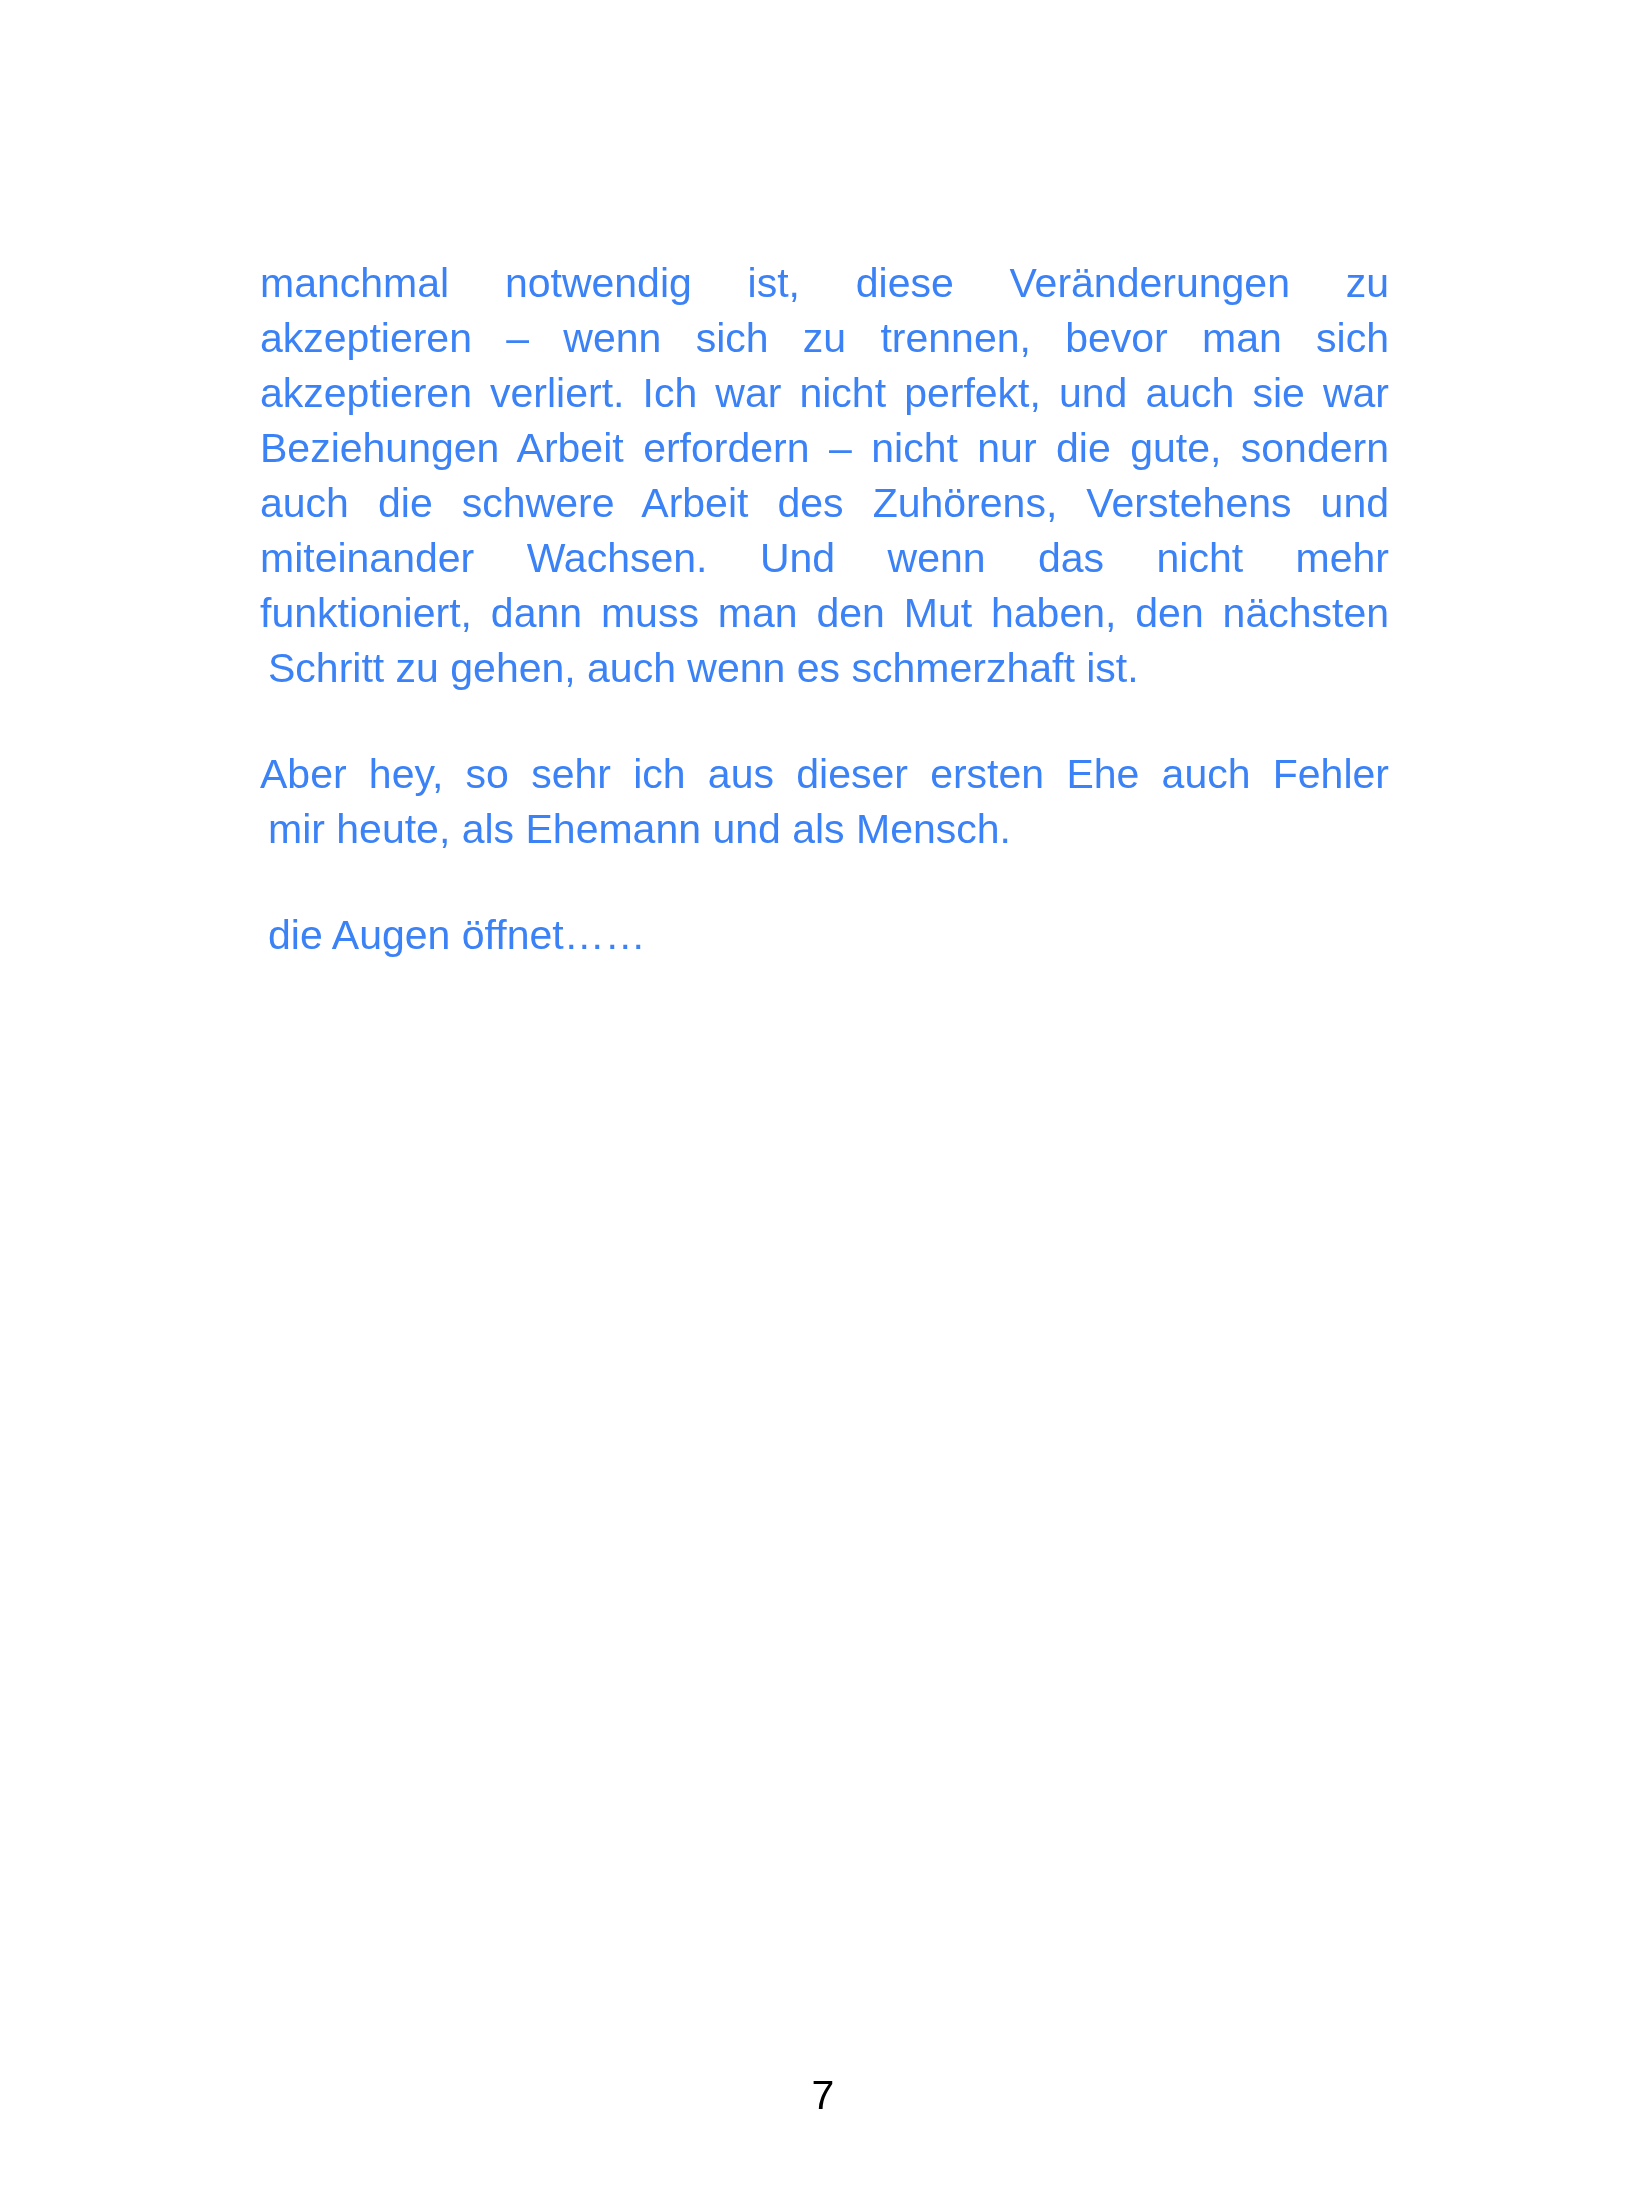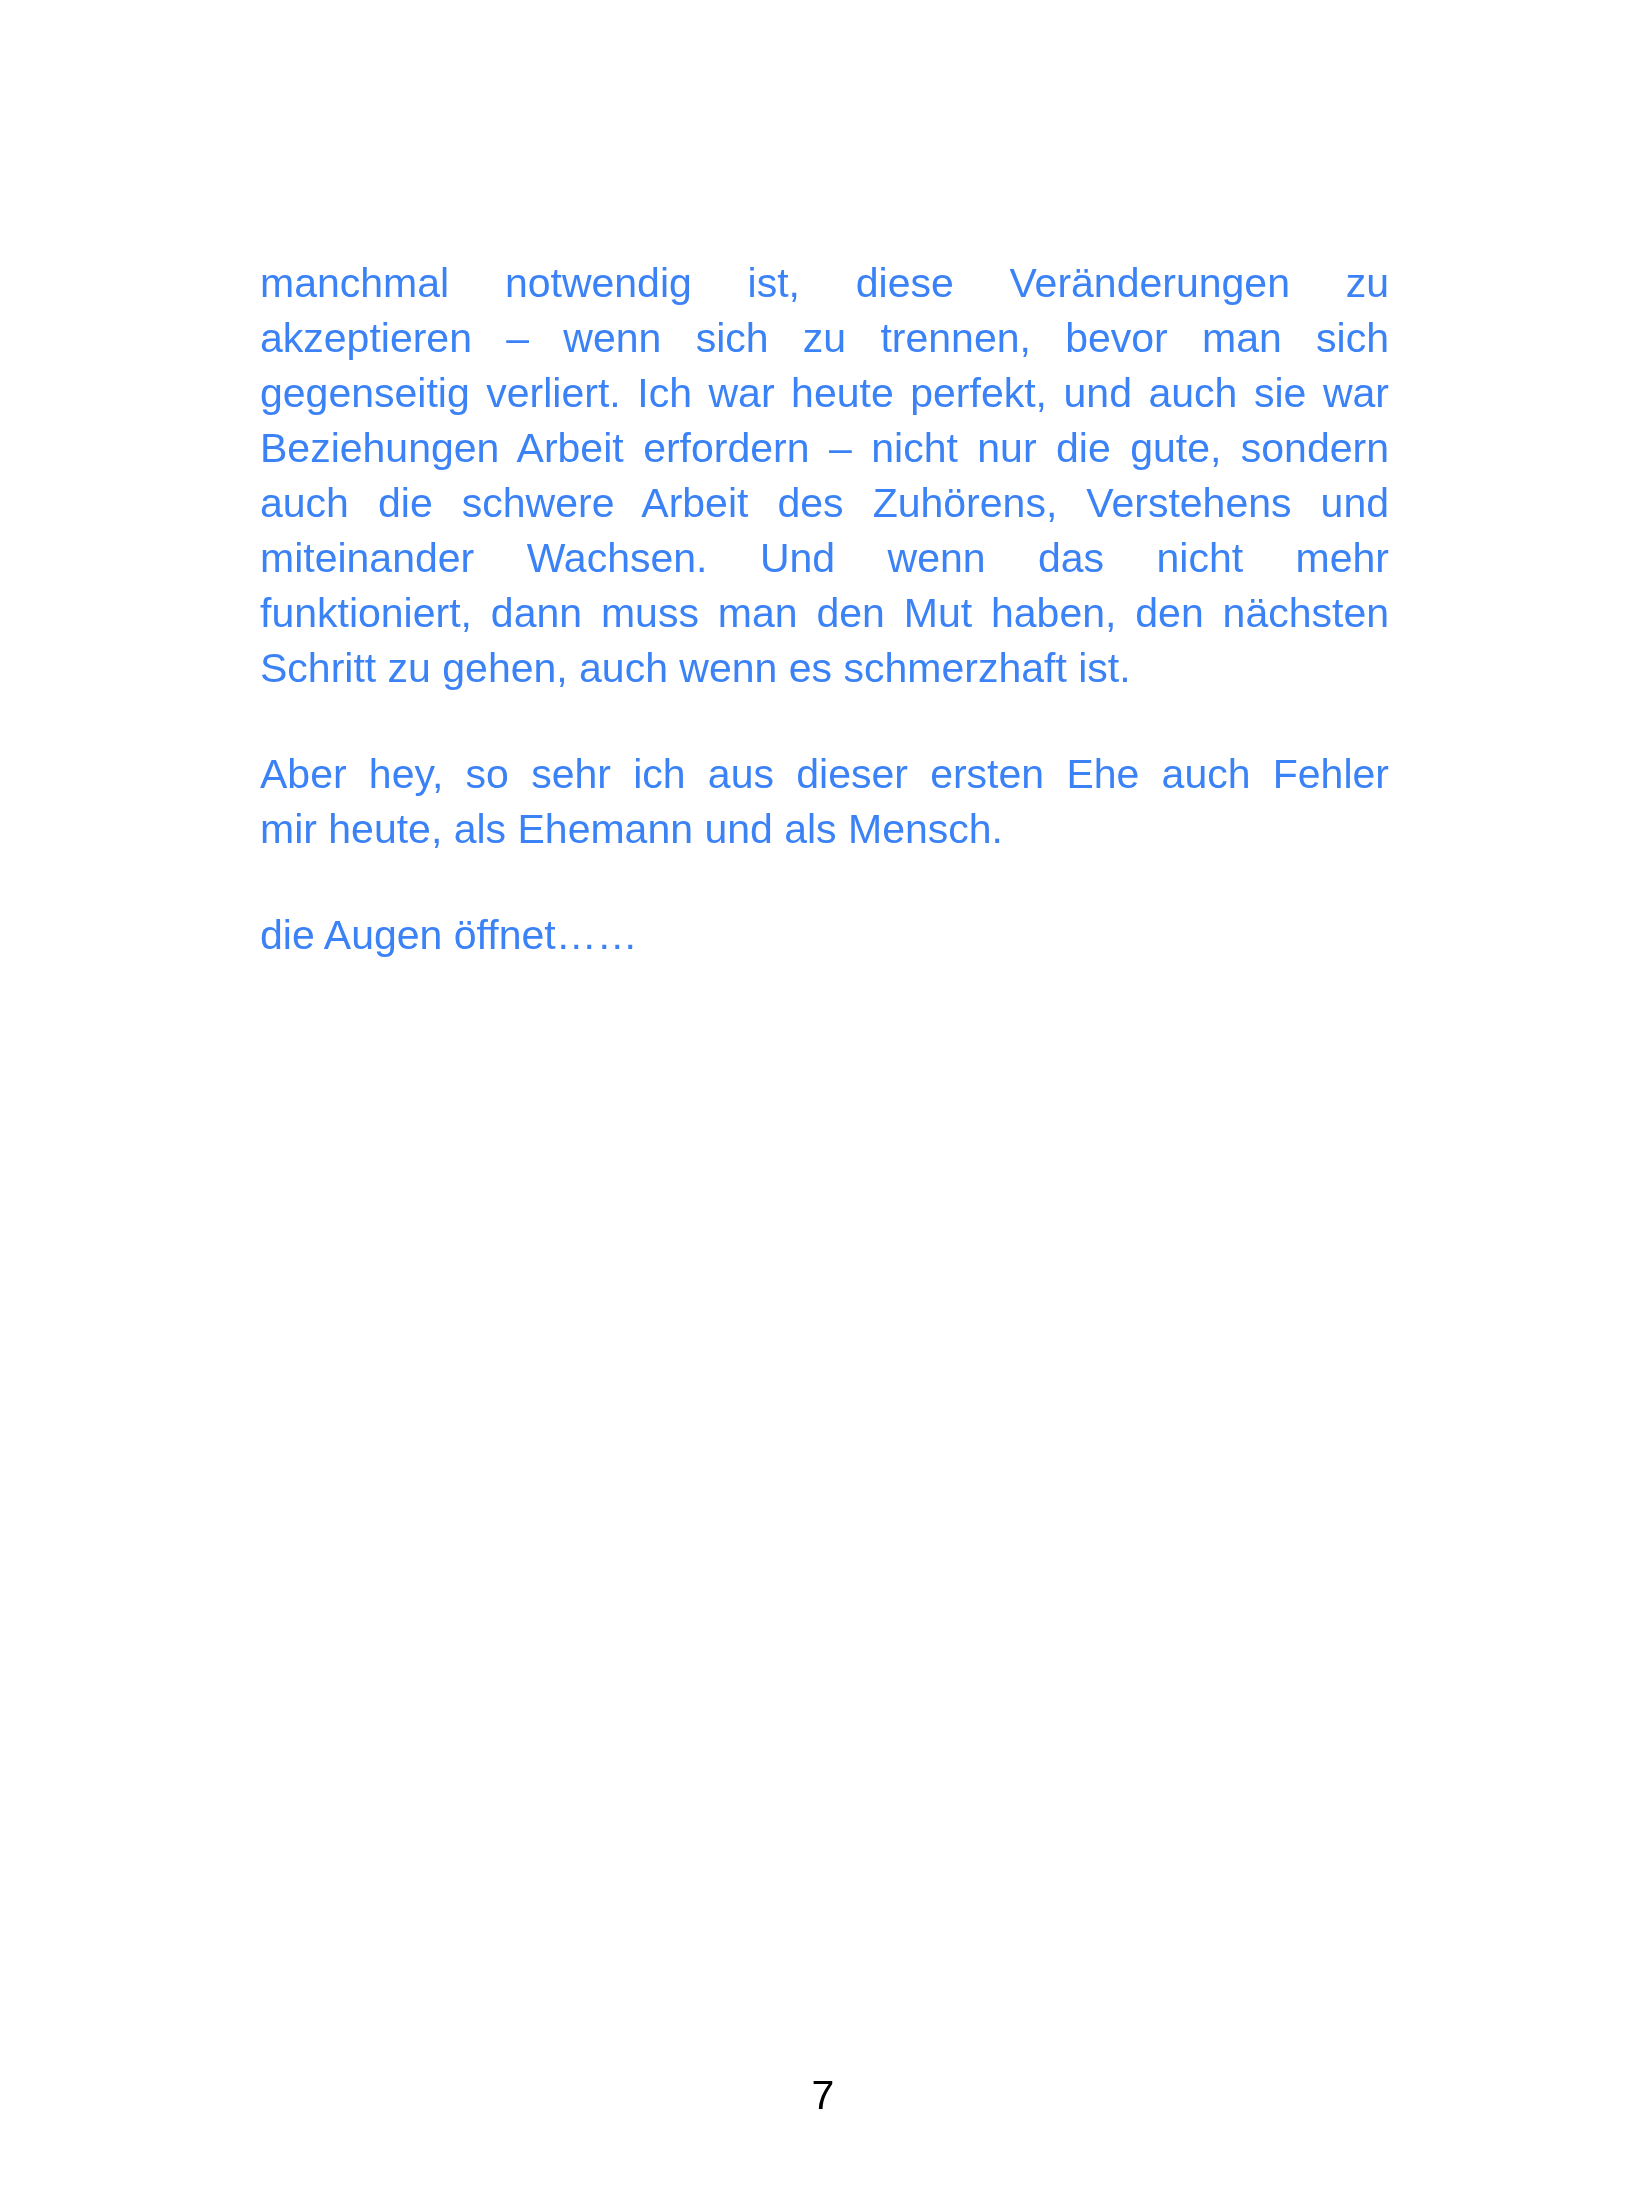--- a/index.html
+++ b/index.html
@@ -35,41 +35,42 @@
   .paragraph:last-child {
     margin-bottom: 0;
   }
   .line {
     text-align: justify;
     text-align-last: justify;
     white-space: normal;
   }
   .line.last {
     text-align-last: left;
+    margin-left: 8px;
   }
   .page-number {
     position: absolute;
     top: 2068px;
     left: 0;
     width: 1646px;
     text-align: center;
     font-size: 41px;
     line-height: 55px;
     color: #000000;
   }
 </style>
 </head>
 <body>
 
 <div class="page">
   <div class="text-block">
       <div class="paragraph">
         <div class="line">manchmal notwendig ist, diese Veränderungen zu</div>
         <div class="line">akzeptieren – wenn sich zu trennen, bevor man sich</div>
-        <div class="line">gegenseitig verliert. Ich war heute perfekt, und auch sie war</div>
+        <div class="line">akzeptieren verliert. Ich war nicht perfekt, und auch sie war</div>
         <div class="line">Beziehungen Arbeit erfordern – nicht nur die gute, sondern</div>
         <div class="line">auch die schwere Arbeit des Zuhörens, Verstehens und</div>
         <div class="line">miteinander Wachsen. Und wenn das nicht mehr</div>
         <div class="line">funktioniert, dann muss man den Mut haben, den nächsten</div>
         <div class="line last">Schritt zu gehen, auch wenn es schmerzhaft ist.</div>
       </div>
       <div class="paragraph">
         <div class="line">Aber hey, so sehr ich aus dieser ersten Ehe auch Fehler</div>
         <div class="line last">mir heute, als Ehemann und als Mensch.</div>
       </div>

